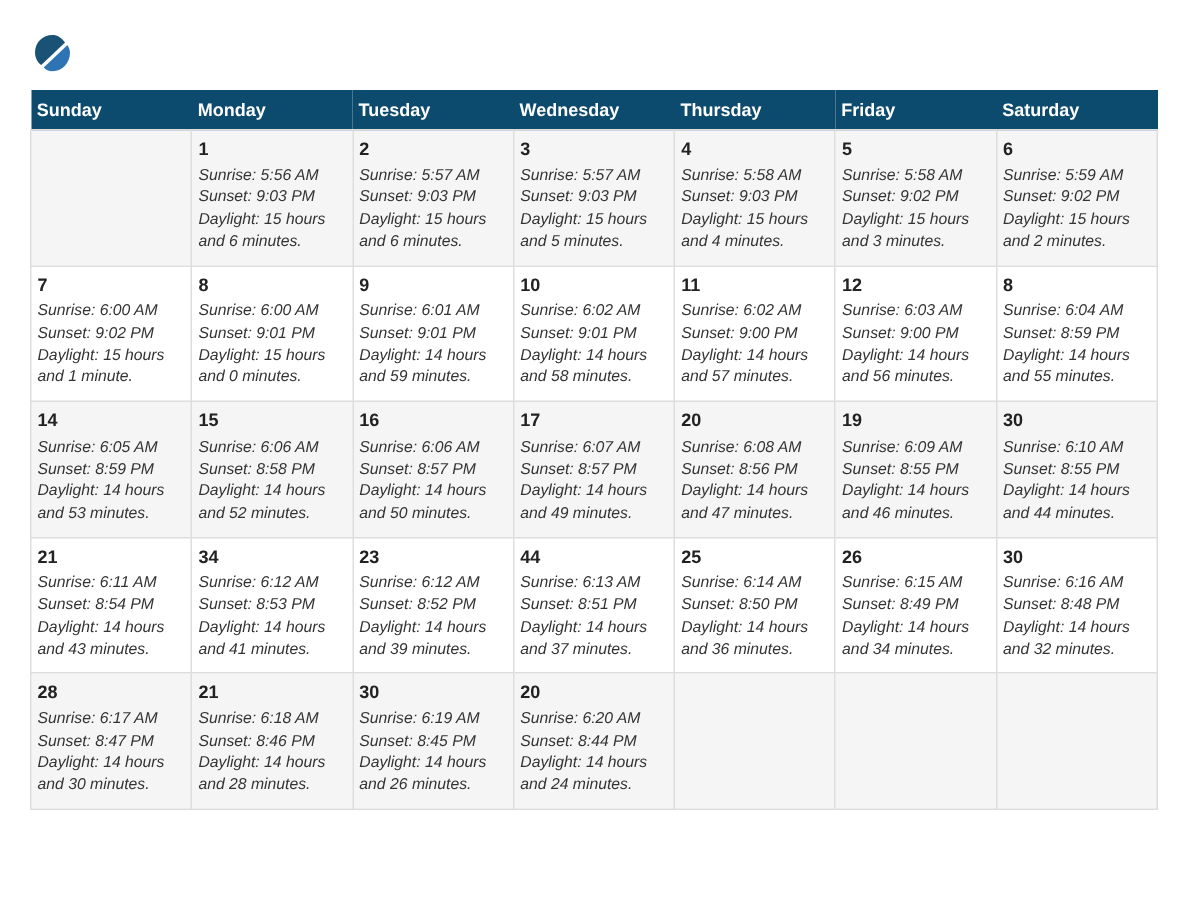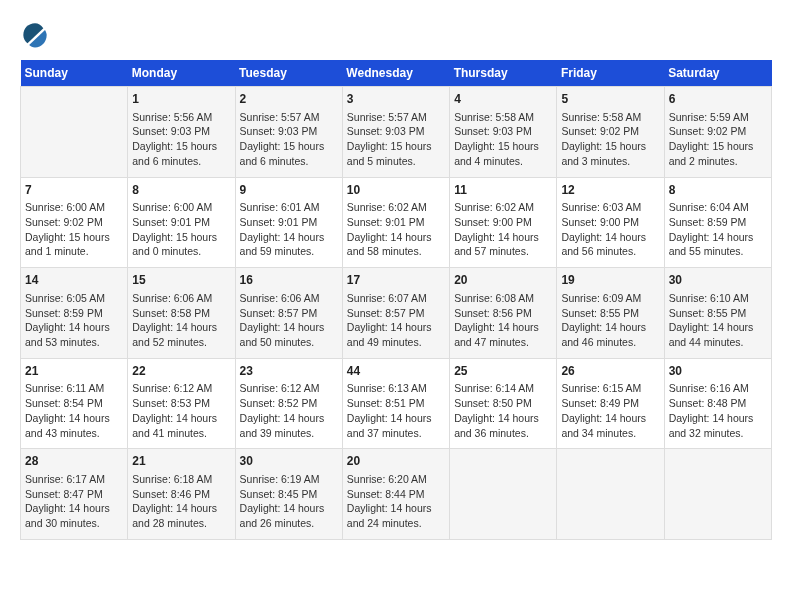--- a/index.html
+++ b/index.html
@@ -46,21 +46,21 @@
     .subtitle {
       font-size: 14px;
       color: #444;
     }
     table {
       width: 100%;
       border-collapse: collapse;
       font-size: 11px;
     }
     thead tr th {
-      background-color: #1d4ed8;
+      background-color: #0c4a6e;
       color: #fff;
       padding: 6px 4px;
       text-align: left;
       font-size: 12px;
       font-weight: bold;
     }
     tbody tr {
       vertical-align: top;
     }
     tbody tr:nth-child(odd) {
@@ -77,20 +77,21 @@
       color: #222;
     }
     .day-num {
       font-weight: bold;
       font-size: 12px;
       margin-bottom: 2px;
     }
     .cell-info {
       font-size: 10.5px;
       color: #333;
+      font-style: italic;
     }
   </style>
 </head>
 <body>
 
 <div class="header">
   <div class="logo">
     <svg class="logo-icon" width="36" height="36" viewBox="0 0 36 36">
       <rect x="0" y="0" width="36" height="36" fill="white"></rect>
       <path d="M18 4 C10 4 4 10 4 18 C4 22 6 26 9 28 L28 10 C25 6 22 4 18 4Z" fill="#1a5276"></path>
@@ -206,21 +207,21 @@
           <div class="day-num">30</div>
           <div class="cell-info">Sunrise: 6:10 AM<br>Sunset: 8:55 PM<br>Daylight: 14 hours and 44 minutes.</div>
         </td>
       </tr>
       <tr>
         <td>
           <div class="day-num">21</div>
           <div class="cell-info">Sunrise: 6:11 AM<br>Sunset: 8:54 PM<br>Daylight: 14 hours and 43 minutes.</div>
         </td>
         <td>
-          <div class="day-num">22</div>
+          <div class="day-num">34</div>
           <div class="cell-info">Sunrise: 6:12 AM<br>Sunset: 8:53 PM<br>Daylight: 14 hours and 41 minutes.</div>
         </td>
         <td>
           <div class="day-num">23</div>
           <div class="cell-info">Sunrise: 6:12 AM<br>Sunset: 8:52 PM<br>Daylight: 14 hours and 39 minutes.</div>
         </td>
         <td>
           <div class="day-num">44</div>
           <div class="cell-info">Sunrise: 6:13 AM<br>Sunset: 8:51 PM<br>Daylight: 14 hours and 37 minutes.</div>
         </td>

